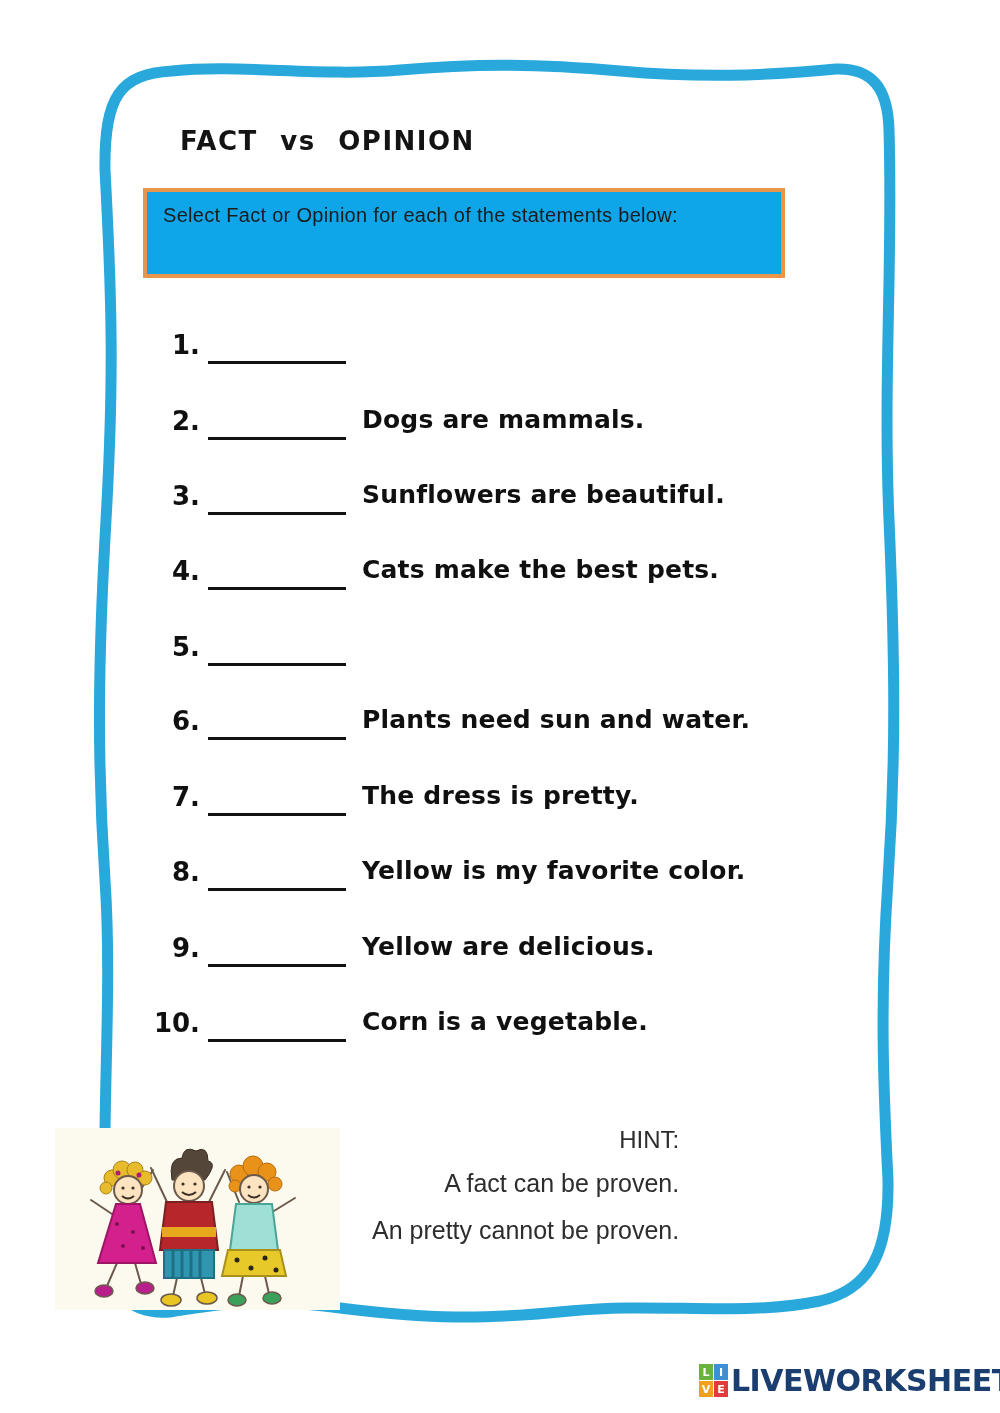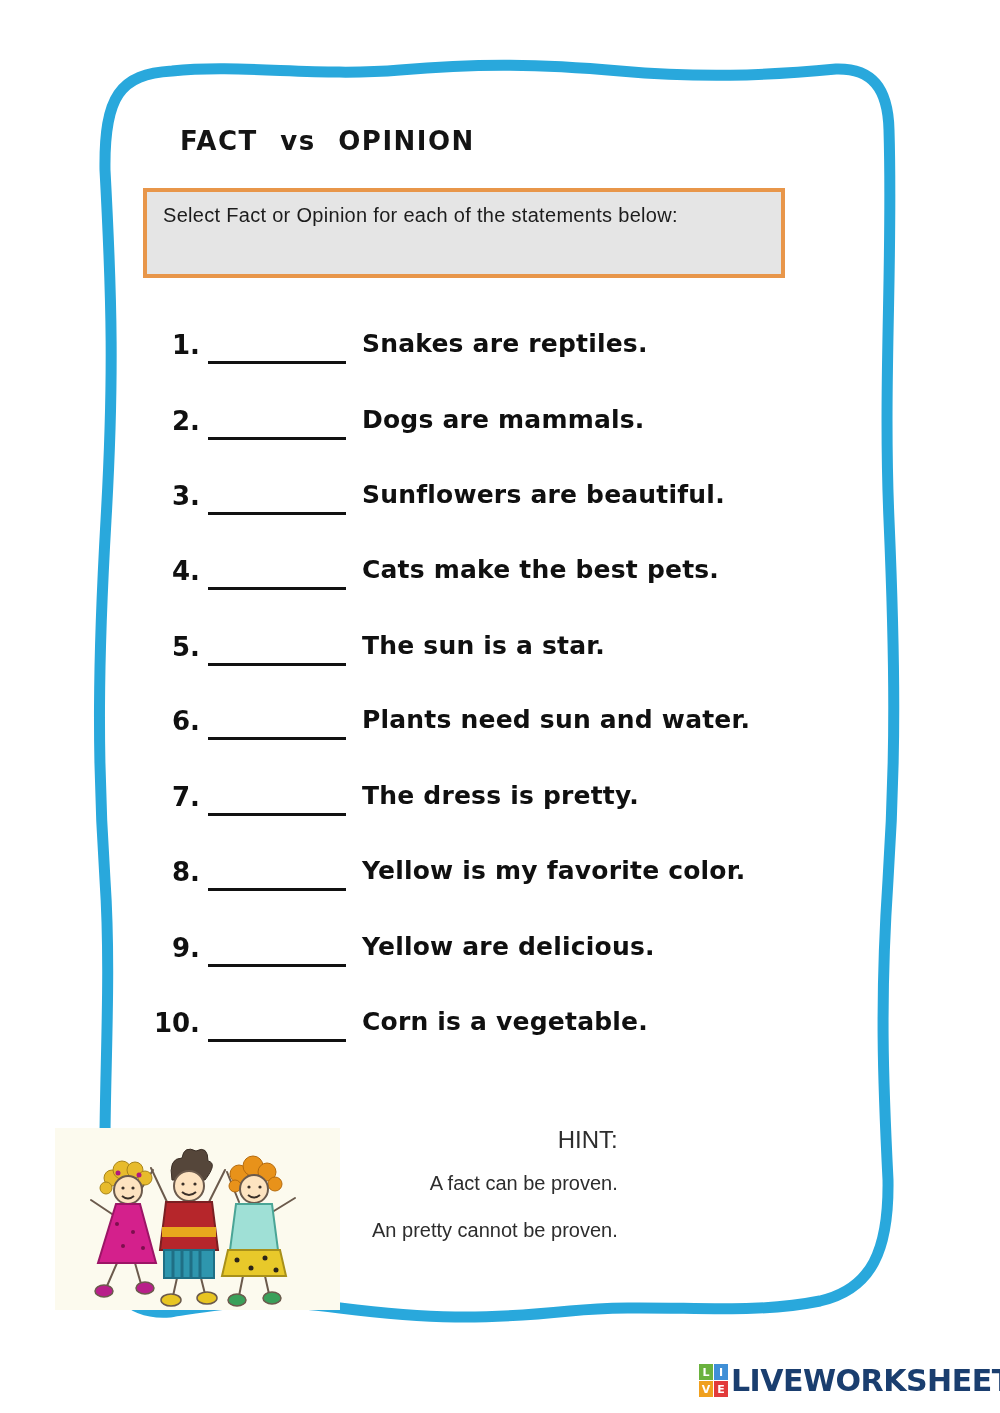--- a/index.html
+++ b/index.html
@@ -15,35 +15,35 @@
   }
   .name-area { position:absolute; left:452px; top:120px; display:flex; align-items:flex-end; z-index:1; }
   .name-label {
     font-family:"Liberation Sans", sans-serif;
     font-size:30px; font-weight:700; letter-spacing:0.5px; color:#1b1b1b; line-height:38px;
   }
   .name-line { display:inline-block; width:276px; height:36px; border-bottom:2px solid #2a2a2a; margin-left:5px; }
 
   .instruction-box {
     position:absolute; left:143px; top:188px; width:634px; height:82px;
-    border:4px solid #e8964a; background:#e5e5e5; z-index:1;
+    border:4px solid #e8964a; background:#0ea5e9; z-index:1;
   }
   .instruction-text {
     display:block; padding:12px 16px;
     font-family:"Liberation Sans", sans-serif; font-size:20px; letter-spacing:0.3px; color:#1c1c1c;
   }
 
   .item-row { position:absolute; left:152px; height:42px; display:flex; align-items:flex-end; z-index:1; }
   .item-num  { width:48px; text-align:right; font-size:26px; font-weight:700; color:#101010; line-height:38px; }
   .item-blank{ width:138px; height:36px; border-bottom:3px solid #111; margin-left:8px; margin-right:16px; }
   .item-text { font-size:25px; font-weight:700; color:#101010; line-height:40px; letter-spacing:0.2px; }
 
   .hint { position:absolute; left:372px; top:1126px; z-index:1; color:#2d2d2d; font-family:"Liberation Sans", sans-serif;text-align:right; }
   .hint-label { font-size:24px; margin-bottom:9px; }
-  .hint-line  { font-size:20px; line-height:35px;margin-top:12px; }
+  .hint-line  { font-size:25px; line-height:35px;margin-top:12px; }
 
   .kids { position:absolute; left:55px; top:1128px; z-index:2; }
 
   .lw-logo { position:absolute; left:699px; top:1363px; display:flex; align-items:center; z-index:2; cursor:pointer; }
   .logo-grid { display:grid; grid-template-columns:14px 14px; grid-template-rows:16px 16px; gap:1px; margin-right:3px; }
   .logo-cell { display:flex; align-items:center; justify-content:center; color:#fff; font-size:11px; font-weight:700; }
   .c-green  { background:#6ab23e; }
   .c-blue   { background:#3f8fd6; }
   .c-yellow { background:#f0a01e; }
   .c-red    { background:#e23b3b; }
@@ -76,41 +76,39 @@
 
   <div class="title">FACT vs OPINION</div>
 
   <div class="instruction-box">
     <span class="instruction-text">Select Fact or Opinion for each of the statements below:</span>
   </div>
 
   <div class="item-row" style="top:322px">
     <span class="item-num">1.</span>
     <span class="item-blank"></span>
-    <span class="item-text">Snakes are reptiles.</span>
   </div>
   <div class="item-row" style="top:398px">
     <span class="item-num">2.</span>
     <span class="item-blank"></span>
     <span class="item-text">Dogs are mammals.</span>
   </div>
   <div class="item-row" style="top:473px">
     <span class="item-num">3.</span>
     <span class="item-blank"></span>
     <span class="item-text">Sunflowers are beautiful.</span>
   </div>
   <div class="item-row" style="top:548px">
     <span class="item-num">4.</span>
     <span class="item-blank"></span>
     <span class="item-text">Cats make the best pets.</span>
   </div>
   <div class="item-row" style="top:624px">
     <span class="item-num">5.</span>
     <span class="item-blank"></span>
-    <span class="item-text">The sun is a star.</span>
   </div>
   <div class="item-row" style="top:698px">
     <span class="item-num">6.</span>
     <span class="item-blank"></span>
     <span class="item-text">Plants need sun and water.</span>
   </div>
   <div class="item-row" style="top:774px">
     <span class="item-num">7.</span>
     <span class="item-blank"></span>
     <span class="item-text">The dress is pretty.</span>

